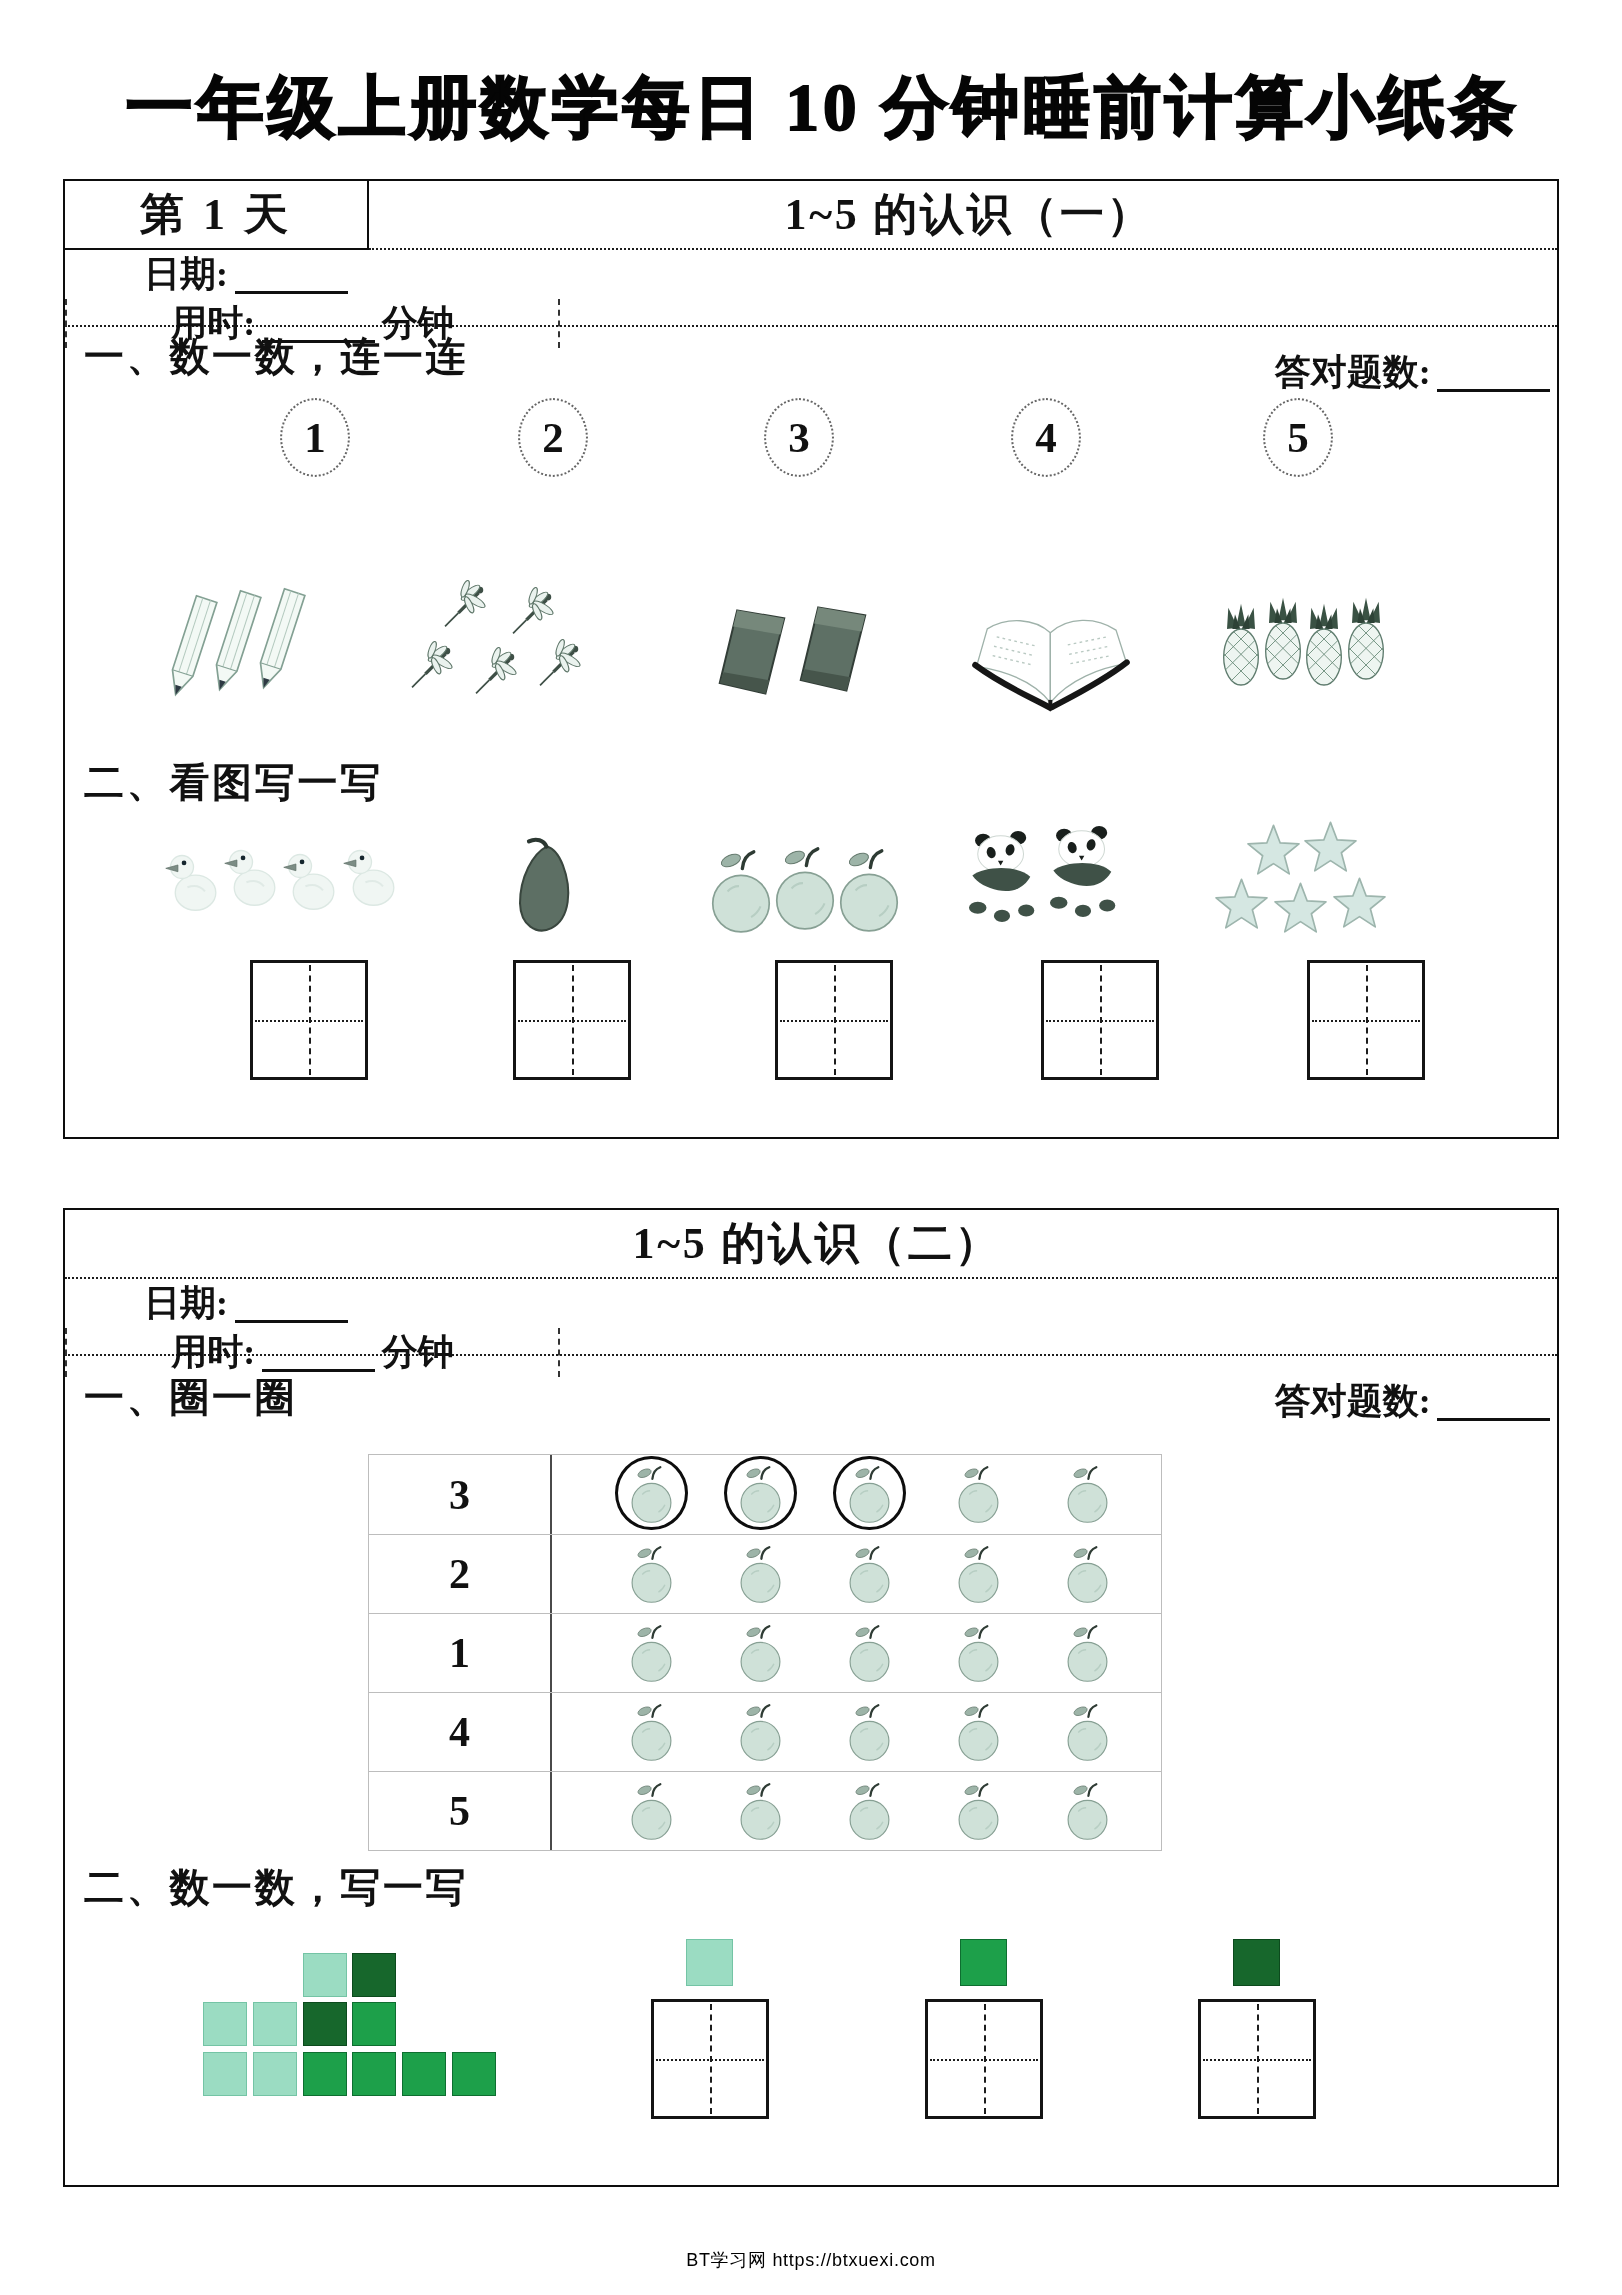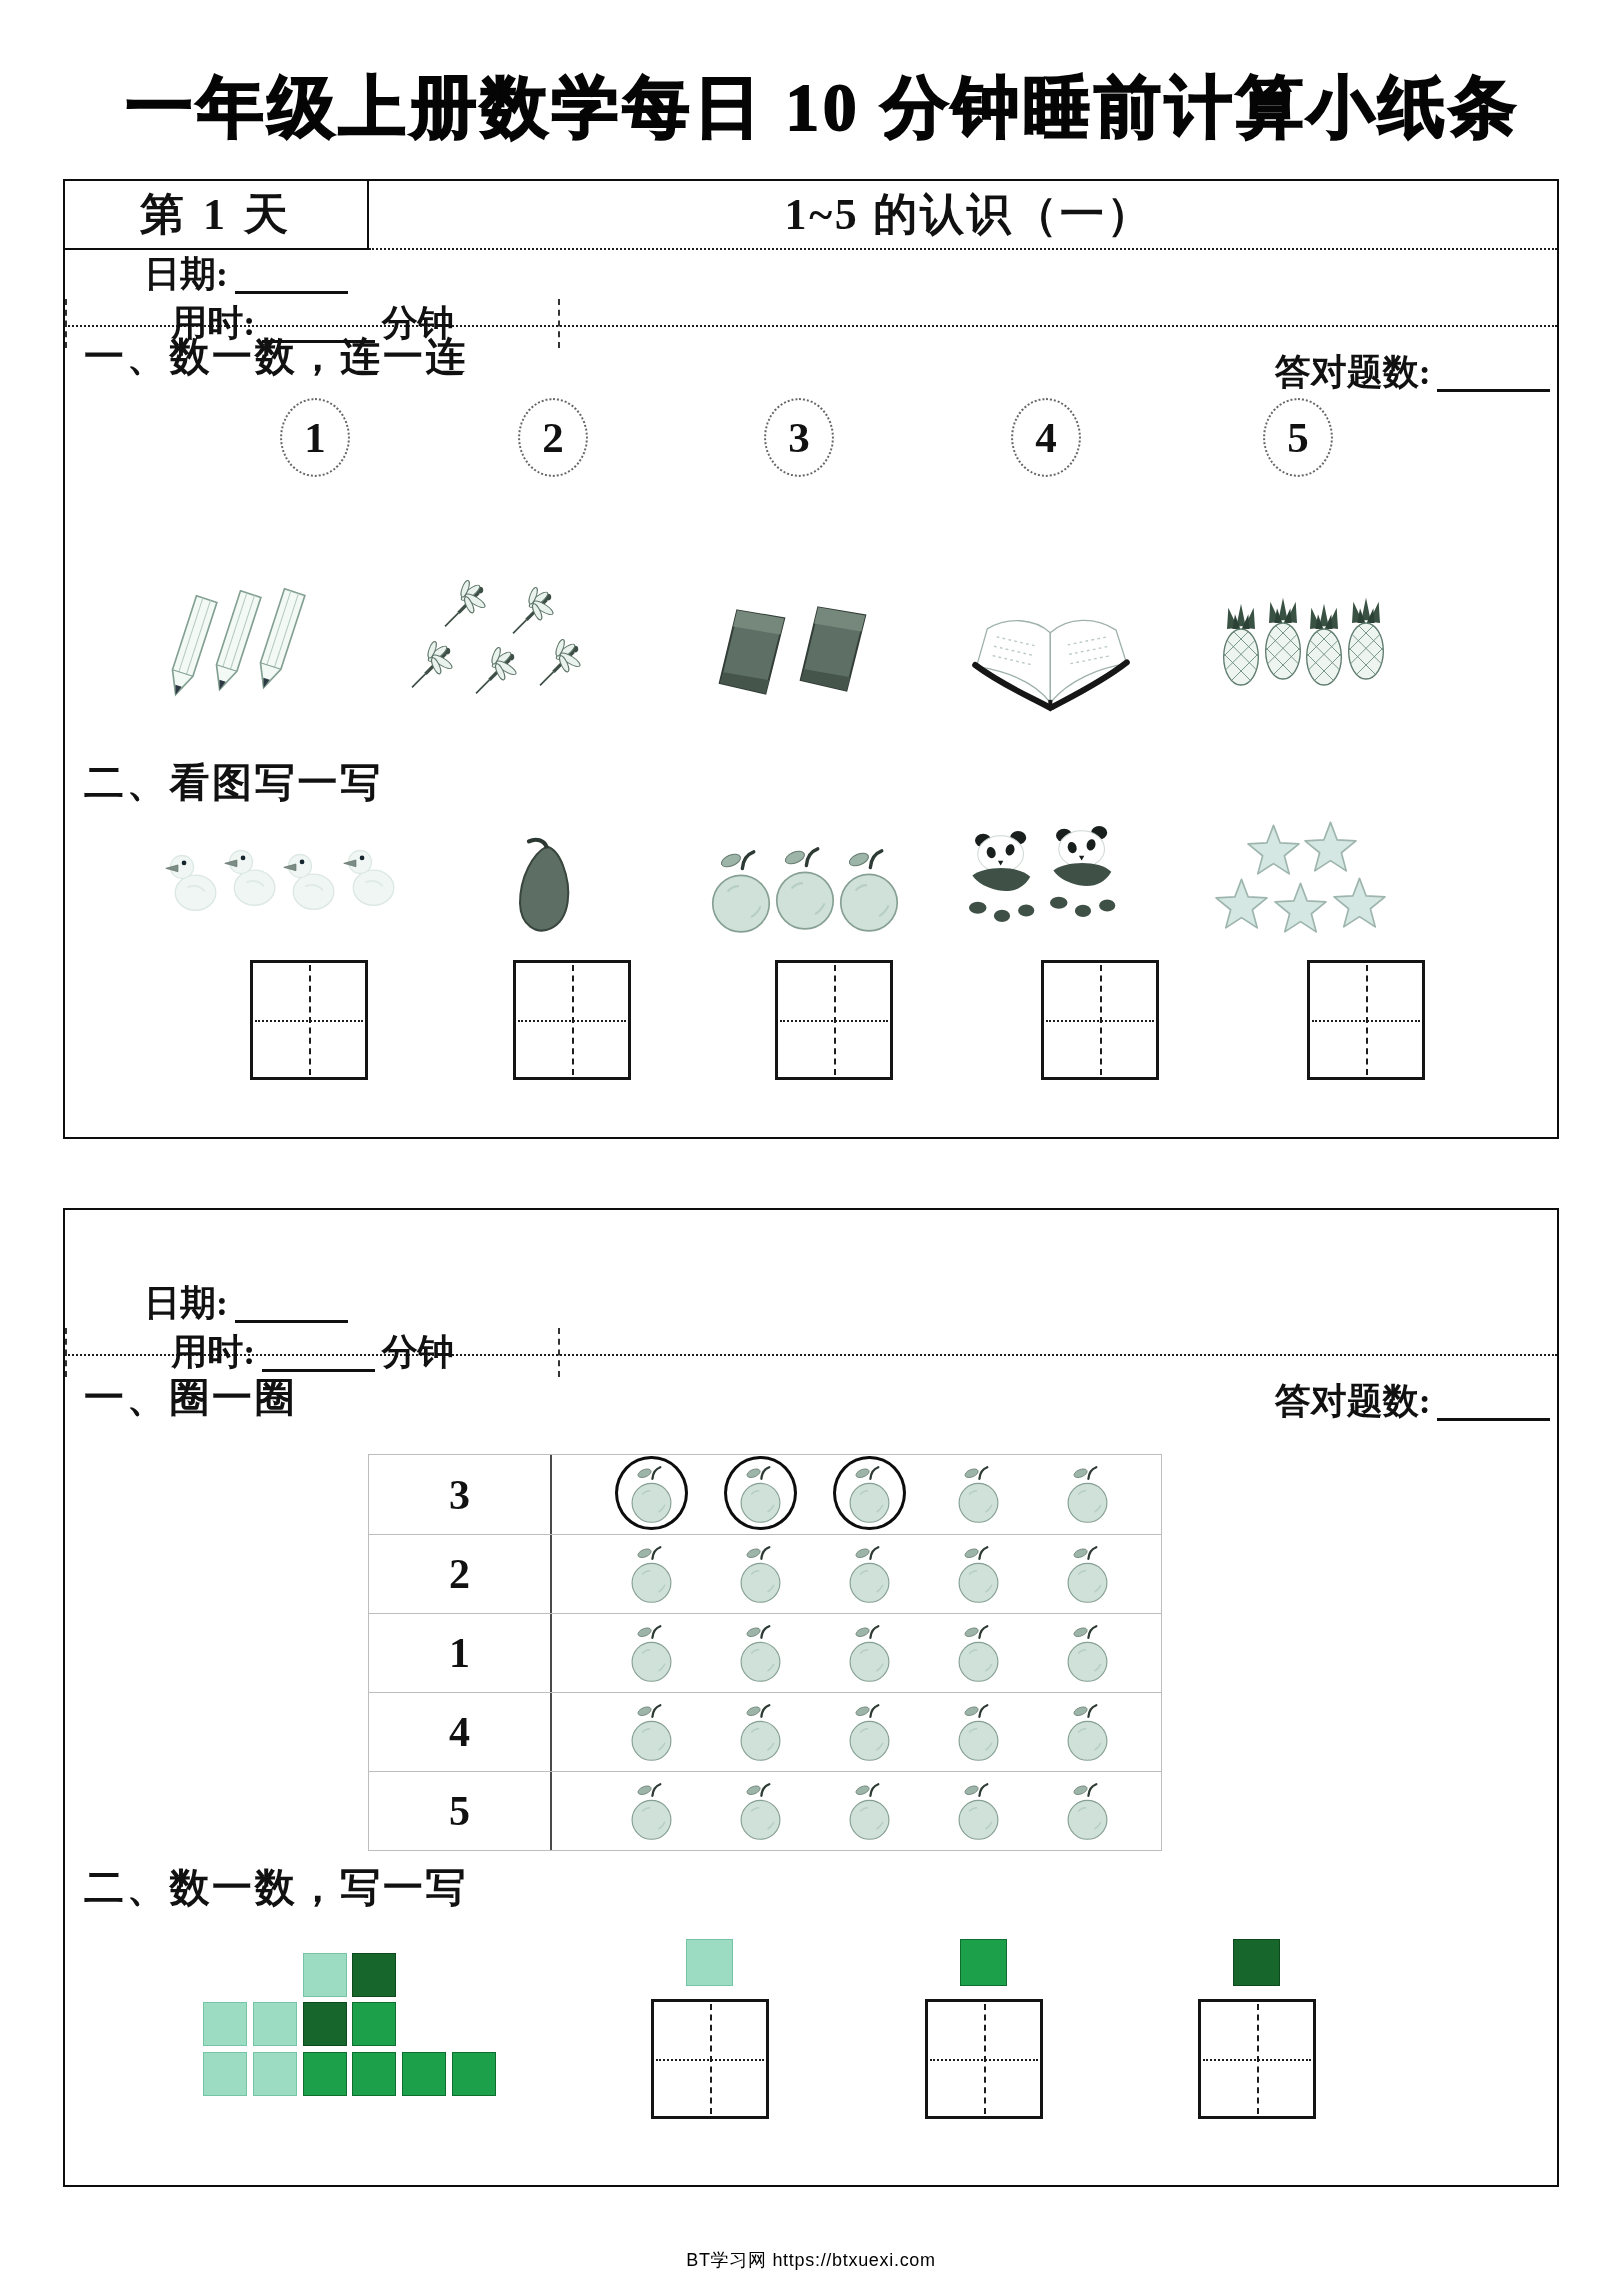--- a/index.html
+++ b/index.html
@@ -474,20 +474,21 @@
         </div>
         <div class="wbox" style="left: 1242px; top: 779px;">
           <span class="vline"></span>
           <span class="hline"></span>
         </div>
       </div>
   </section>
 
   <section class="card" id="day2-card">
     <div class="hdr-row1">
+      <div class="title-cell">1~5 的认识（二）</div>
     </div>
     <div class="hdr-row2">
       <div class="info-cell c1">
         <span class="lbl">日期:</span>
         <span class="blank"></span>
       </div>
       <div class="info-cell c2">
         <span class="lbl">用时:</span>
         <span class="blank"></span>
         <span class="lbl">分钟</span>

